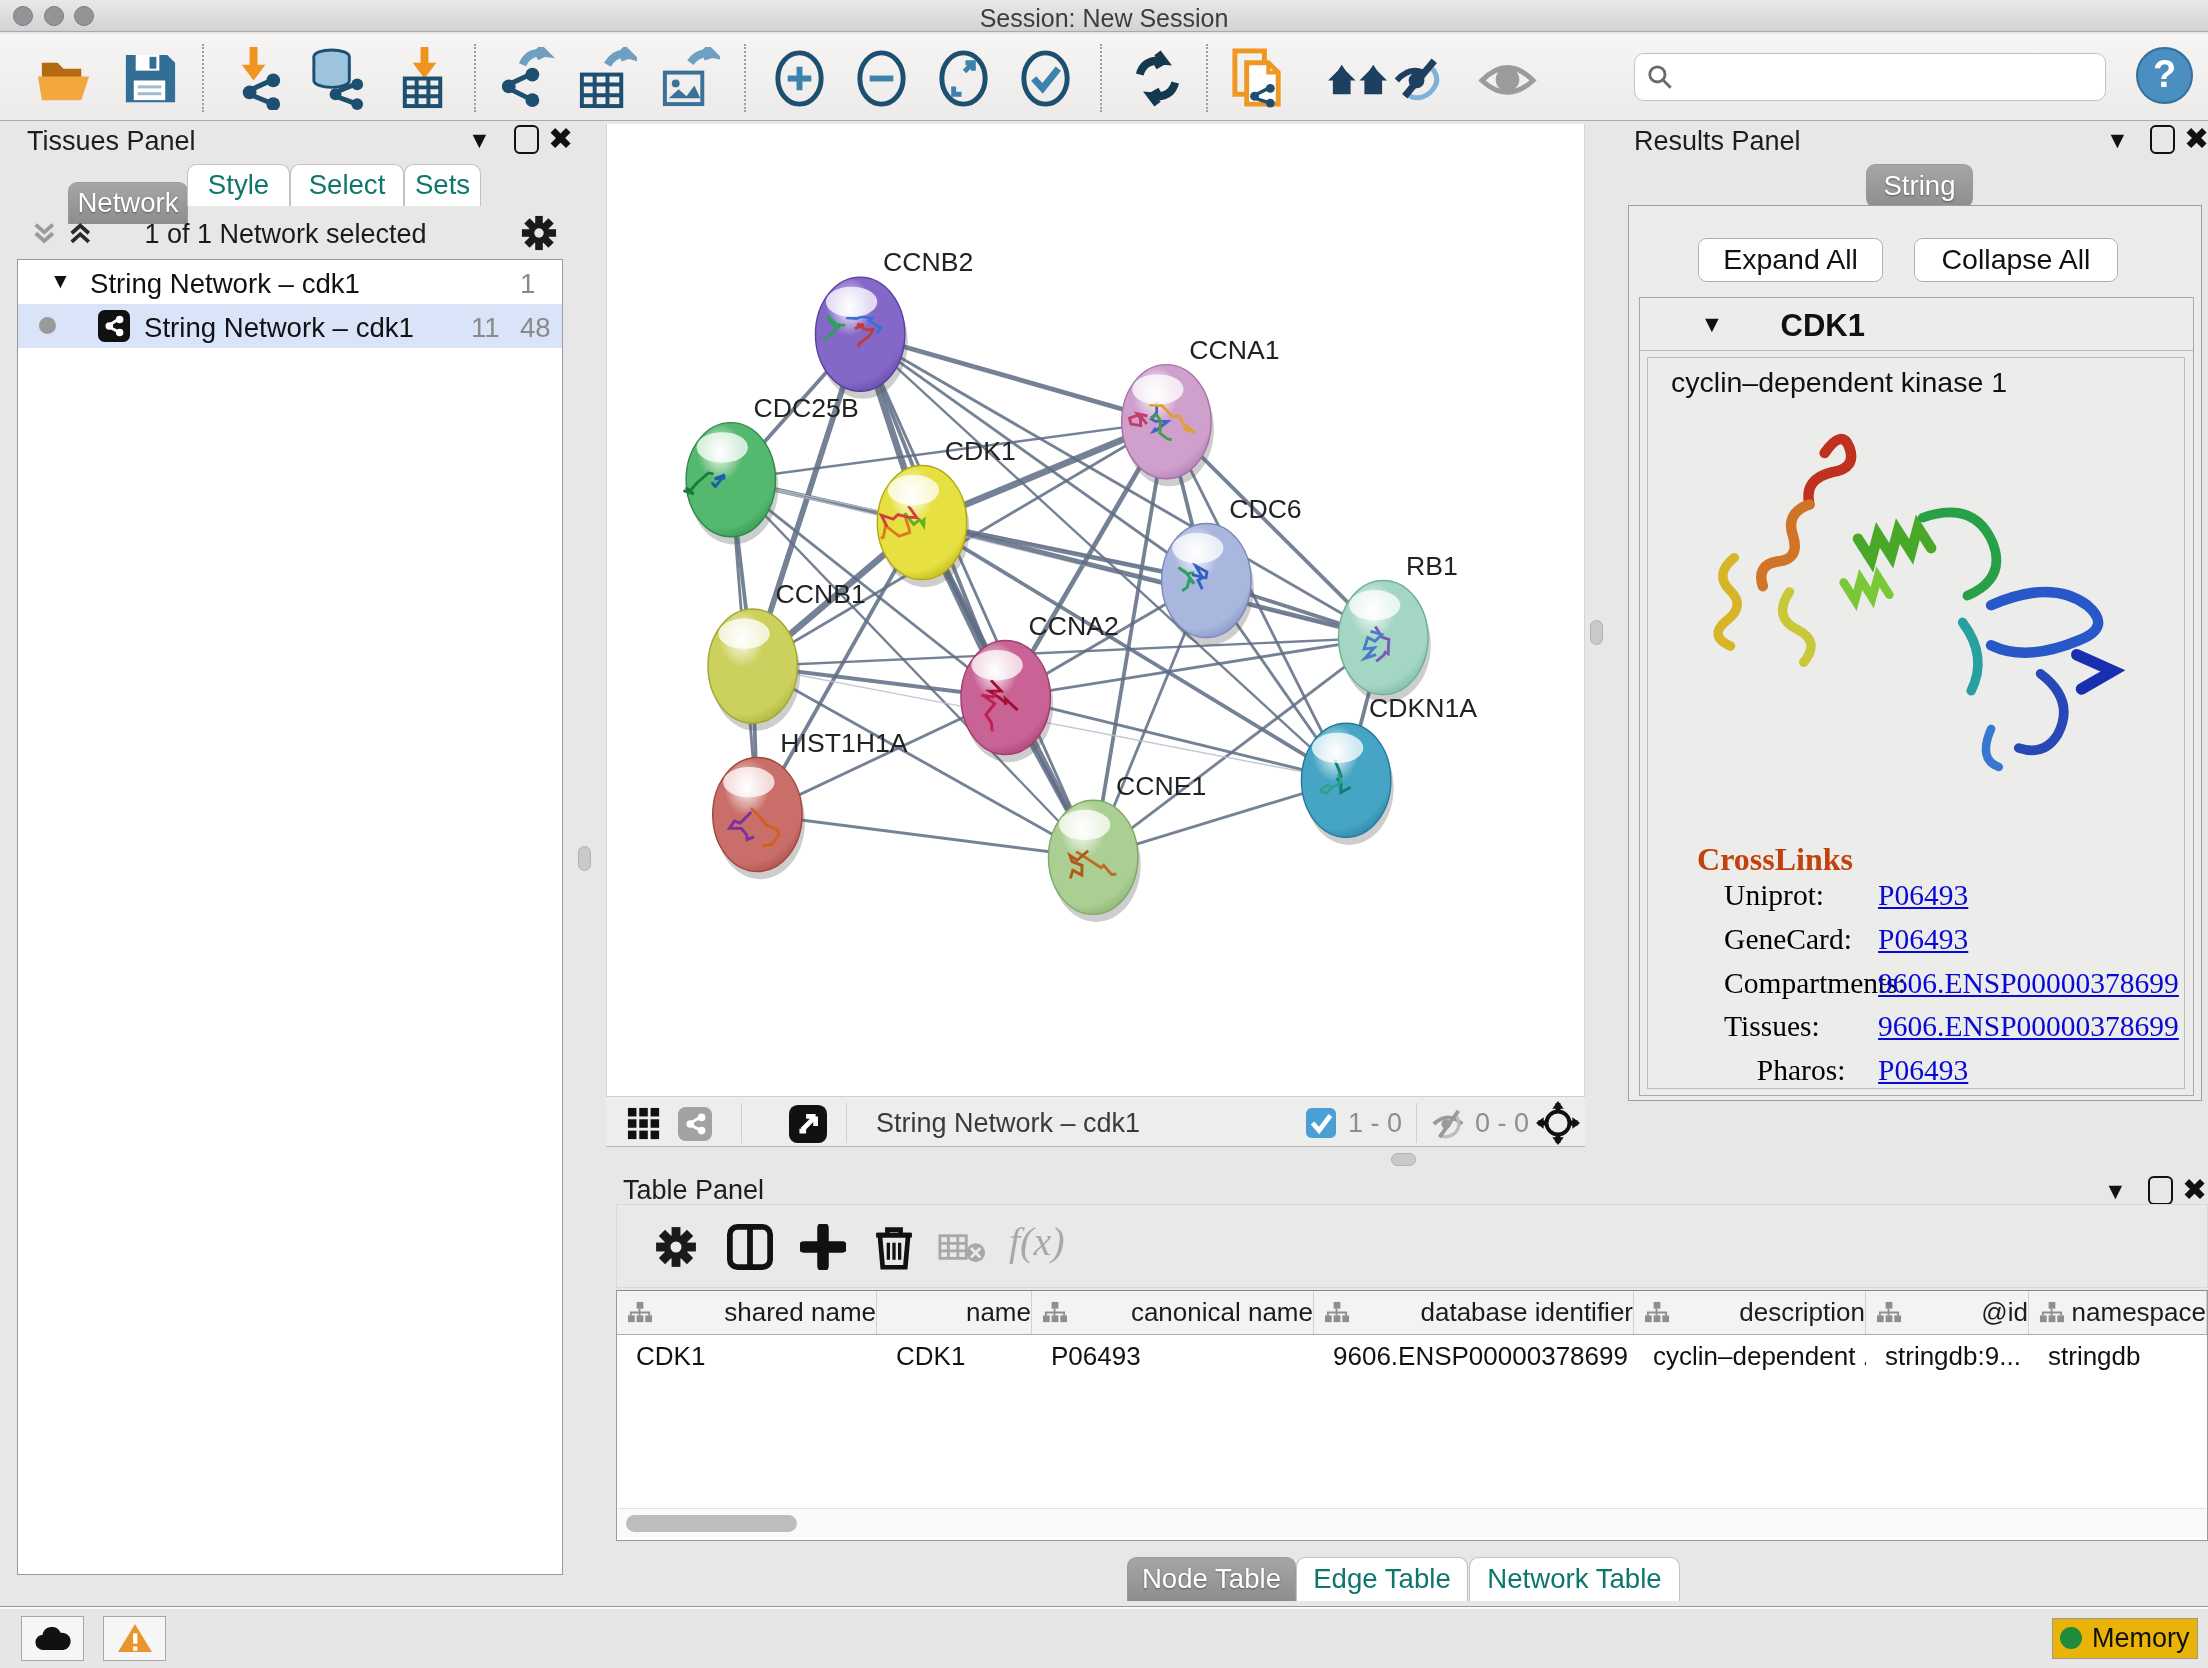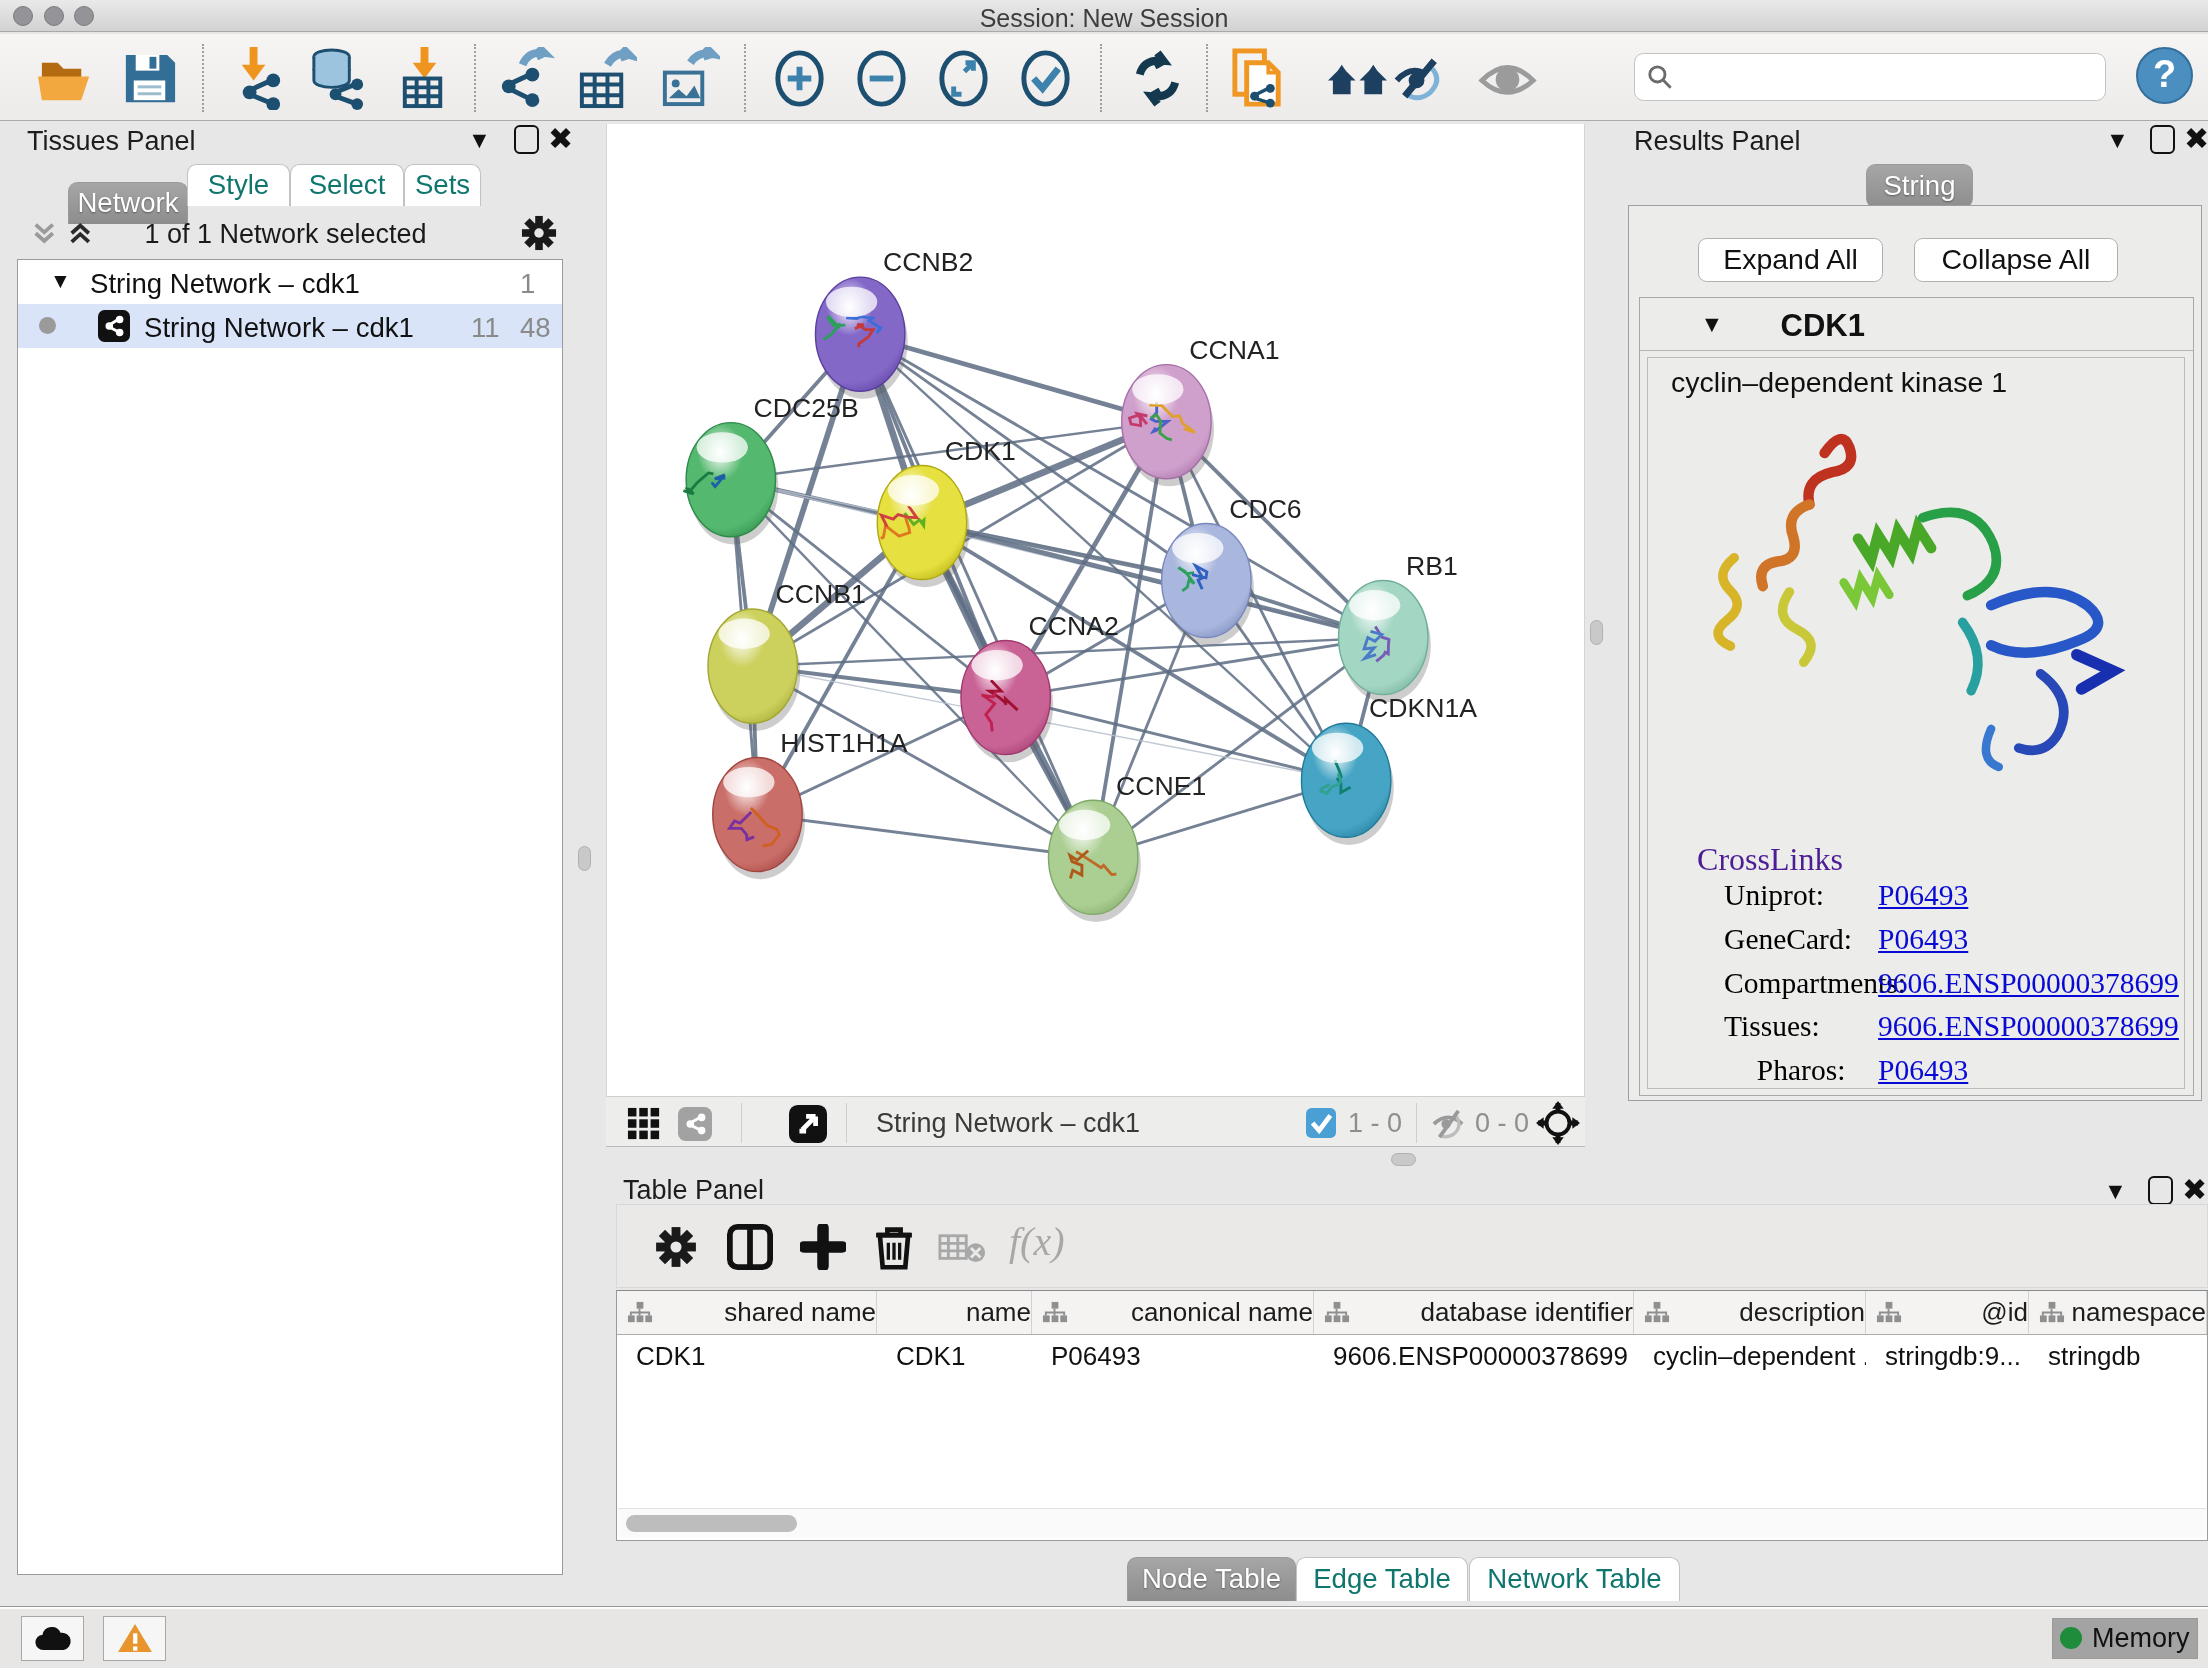--- a/index.html
+++ b/index.html
@@ -78,29 +78,29 @@
   #btn-expand { left:69px; width:185px; }
   #btn-collapse { left:285px; width:204px; }
   #rp-inner { left:9.5px; top:91px; width:555px; height:799px; border:1.9px solid #a8a8a8; background:#ececeb; }
   #rp-entry-head { height:53px; border-bottom:1.9px solid #b5b5b5; position:relative; }
   #rp-entry-name { position:absolute; left:141px; top:9.5px; font-size:31px; font-weight:bold; color:#111; }
   #rp-entry-tri { position:absolute; left:61px; top:13.3px; }
   #rp-body { position:absolute; left:7.6px; top:59px; width:538px; height:732px; border:1px solid #bcbcbc; }
   #rp-desc { position:absolute; left:23px; top:7.6px; font-size:28.5px; color:#111; }
   #ribbon { position:absolute; left:28.5px; top:57px; }
   .serif { font-family:"Liberation Serif","DejaVu Serif",serif; }
-  #xl-title { position:absolute; left:49px; top:483px; font-size:32px; font-weight:normal; color:#4c1d95; }
+  #xl-title { position:absolute; left:49px; top:483px; font-size:32px; font-weight:bold; color:#c2410c; }
   .xl-row { position:absolute; left:76px; font-size:29.5px; color:#000; }
   .xl-label { display:inline-block; width:154px; }
   .xl-link { color:#0909d6; text-decoration:underline; }
 
   
   #statusbar { left:0; top:1606px; width:2208px; height:62px; background:#e7e6e5; border-top:1.9px solid #979797; box-shadow:inset 0 1.9px 0 #fbfbfb; }
   .sb-box { top:8.6px; width:63px; height:45px; background:#f6f6f6; border:1.9px solid #a8a8a8; display:flex; align-items:center; justify-content:center; }
-  #memory-btn { left:2052px; top:10.5px; width:146px; height:41px; background:#a3a3a3; border:1.9px solid #9a9a9a; display:flex; align-items:center; justify-content:center; gap:9.5px; font-size:27px; color:#111; }
+  #memory-btn { left:2052px; top:10.5px; width:146px; height:41px; background:#eab308; border:1.9px solid #9a9a9a; display:flex; align-items:center; justify-content:center; gap:9.5px; font-size:27px; color:#111; }
   #memory-dot { width:22px; height:22px; border-radius:50%; background:#1f8c3b; }
 
   .graph-label { font-family:"Liberation Sans",sans-serif; font-size:28px; fill:#222; }
 </style>
 </head>
 <body>
 
 <div id="titlebar" class="abs">
   <div class="traffic abs" style="left:13.3px"></div>
   <div class="traffic abs" style="left:44px"></div>

